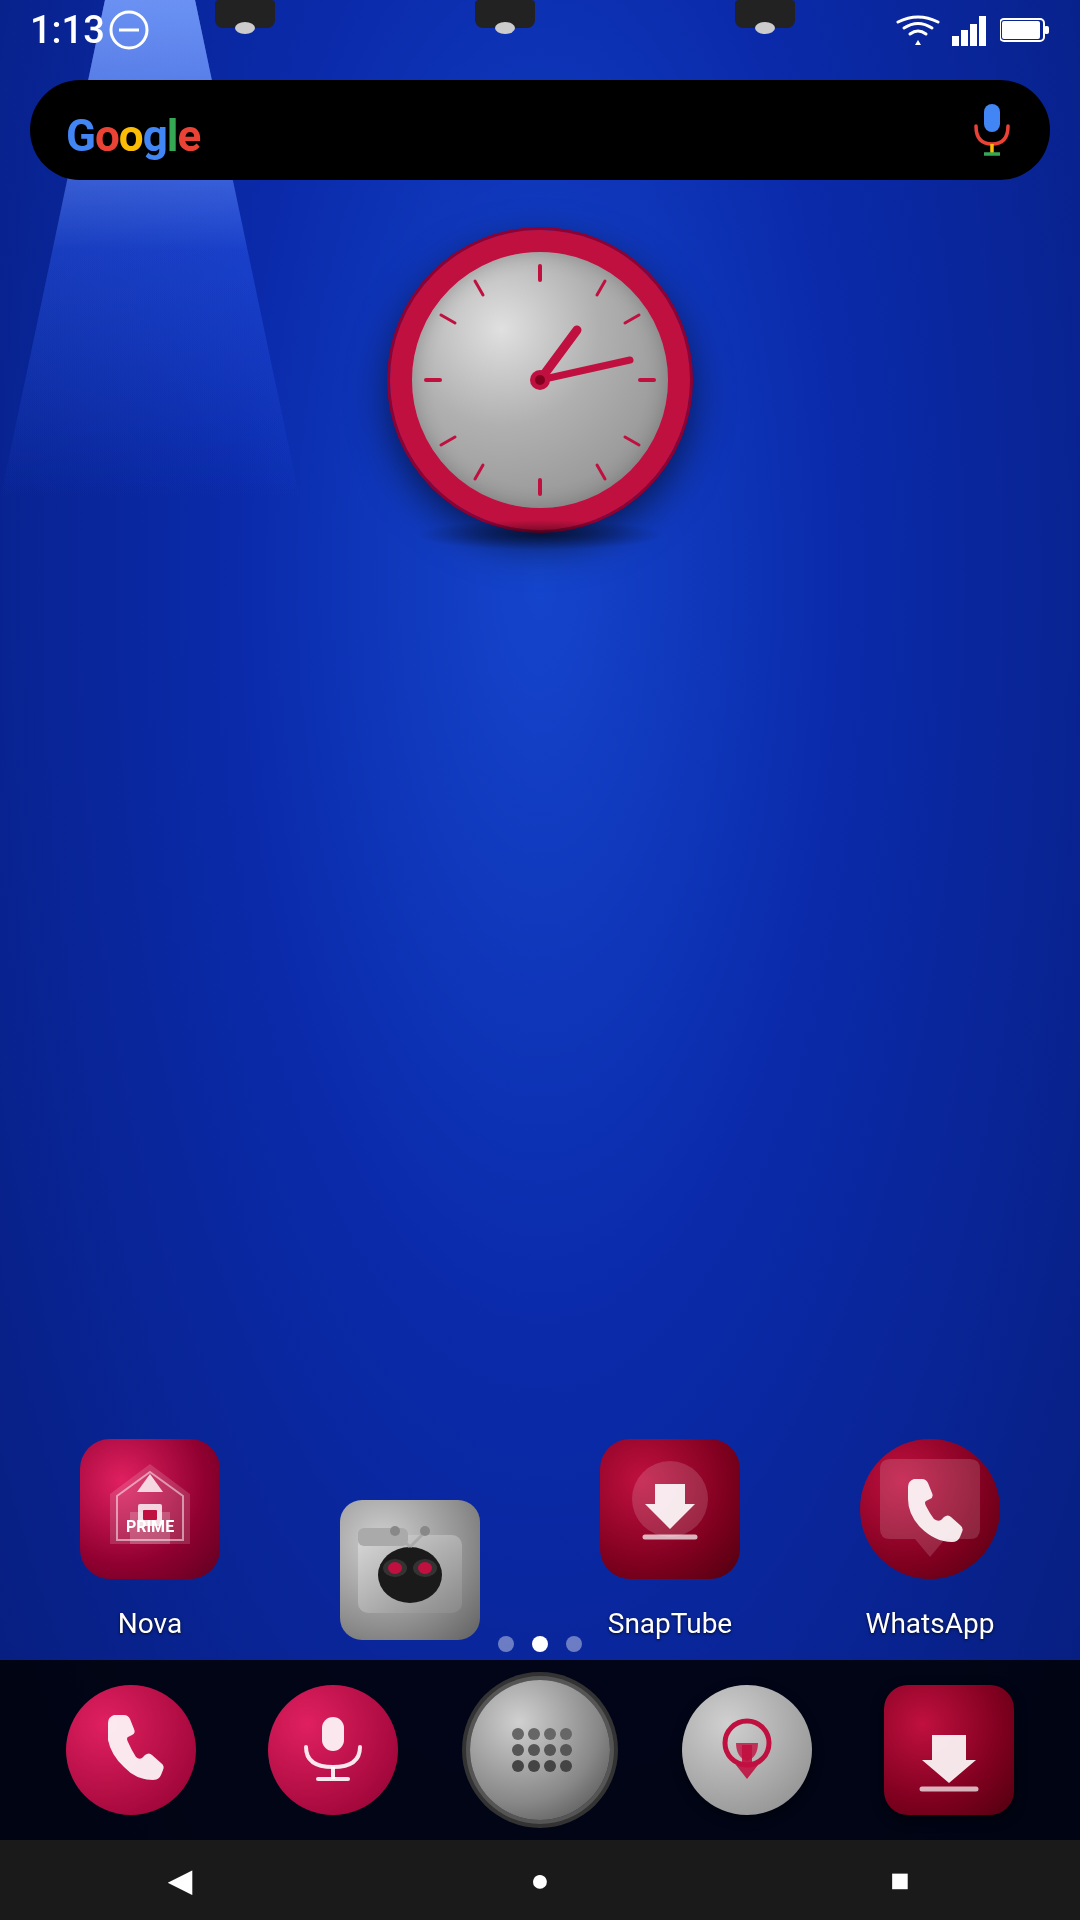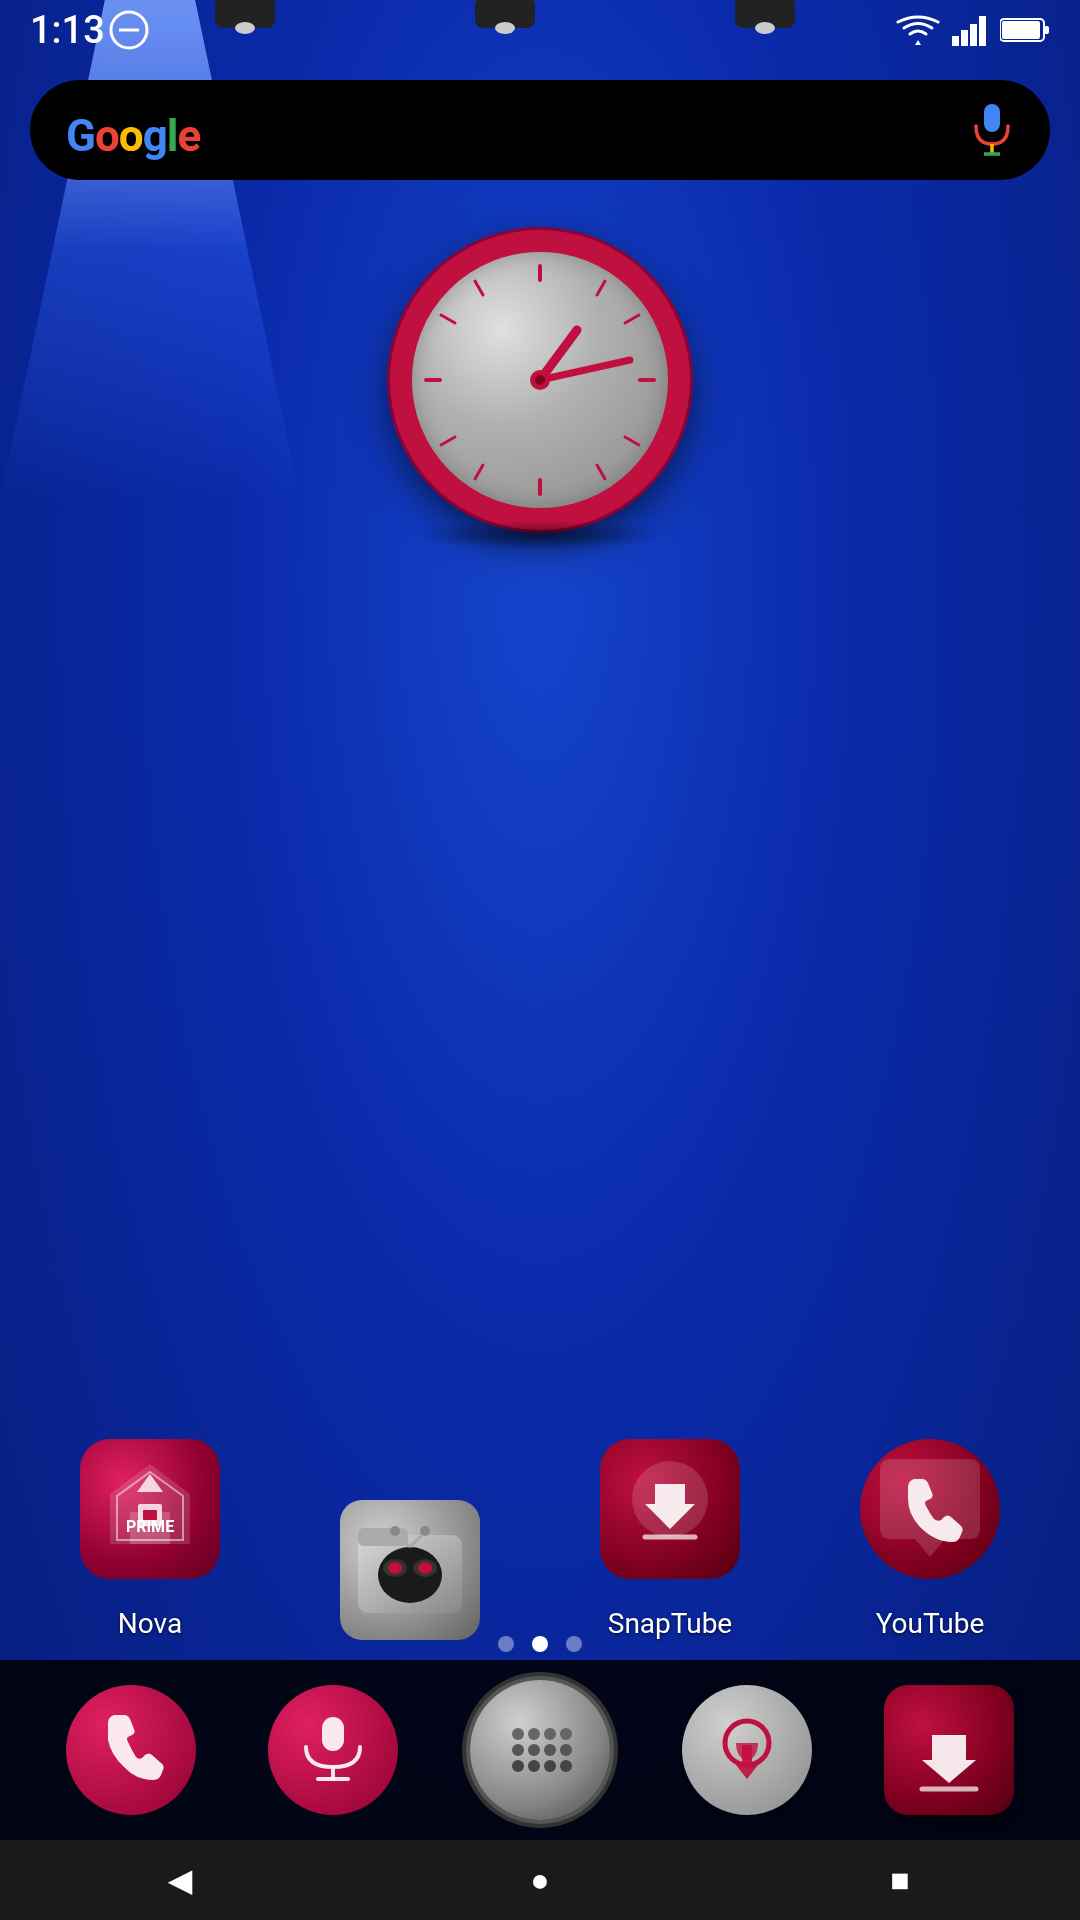--- a/index.html
+++ b/index.html
@@ -475,21 +475,21 @@
 
   <div class="app-item">
     <div class="app-icon whatsapp-icon">
       <svg width="120" height="120" viewBox="0 0 120 120">
 
         <path d="M20 10 Q10 10 10 20 L10 80 Q10 90 20 90 L45 90 L60 108 L75 90 L100 90 Q110 90 110 80 L110 20 Q110 10 100 10 Z" fill="rgba(255,255,255,0.15)"></path>
 
         <path d="M38 38 Q38 32 44 30 L52 30 Q56 30 58 34 L62 44 Q64 48 60 50 L56 52 Q54 53 56 57 Q60 65 64 70 Q68 73 71 71 L74 68 Q78 65 81 68 L90 76 Q94 79 92 83 L90 88 Q88 93 82 93 Q65 93 50 78 Q38 65 38 50 Z" fill="white" opacity="0.9"></path>
       </svg>
     </div>
-    <span class="app-label">YouTube</span>
+    <span class="app-label">WhatsApp</span>
   </div>
 
 </div>
 
 <div class="dock">
 
   <div class="dock-icon phone-dock-icon">
     <svg width="90" height="90" viewBox="0 0 90 90">
       <path d="M22 18 Q22 12 28 10 L38 10 Q42 10 44 14 L48 24 Q50 28 46 30 L42 32 Q40 33 42 37 Q46 46 50 52 Q53 55 56 53 L59 50 Q63 47 66 50 L75 58 Q79 61 77 65 L75 70 Q73 75 67 75 Q50 75 38 62 Q25 50 22 35 Z" fill="white" opacity="0.9"></path>
     </svg>

